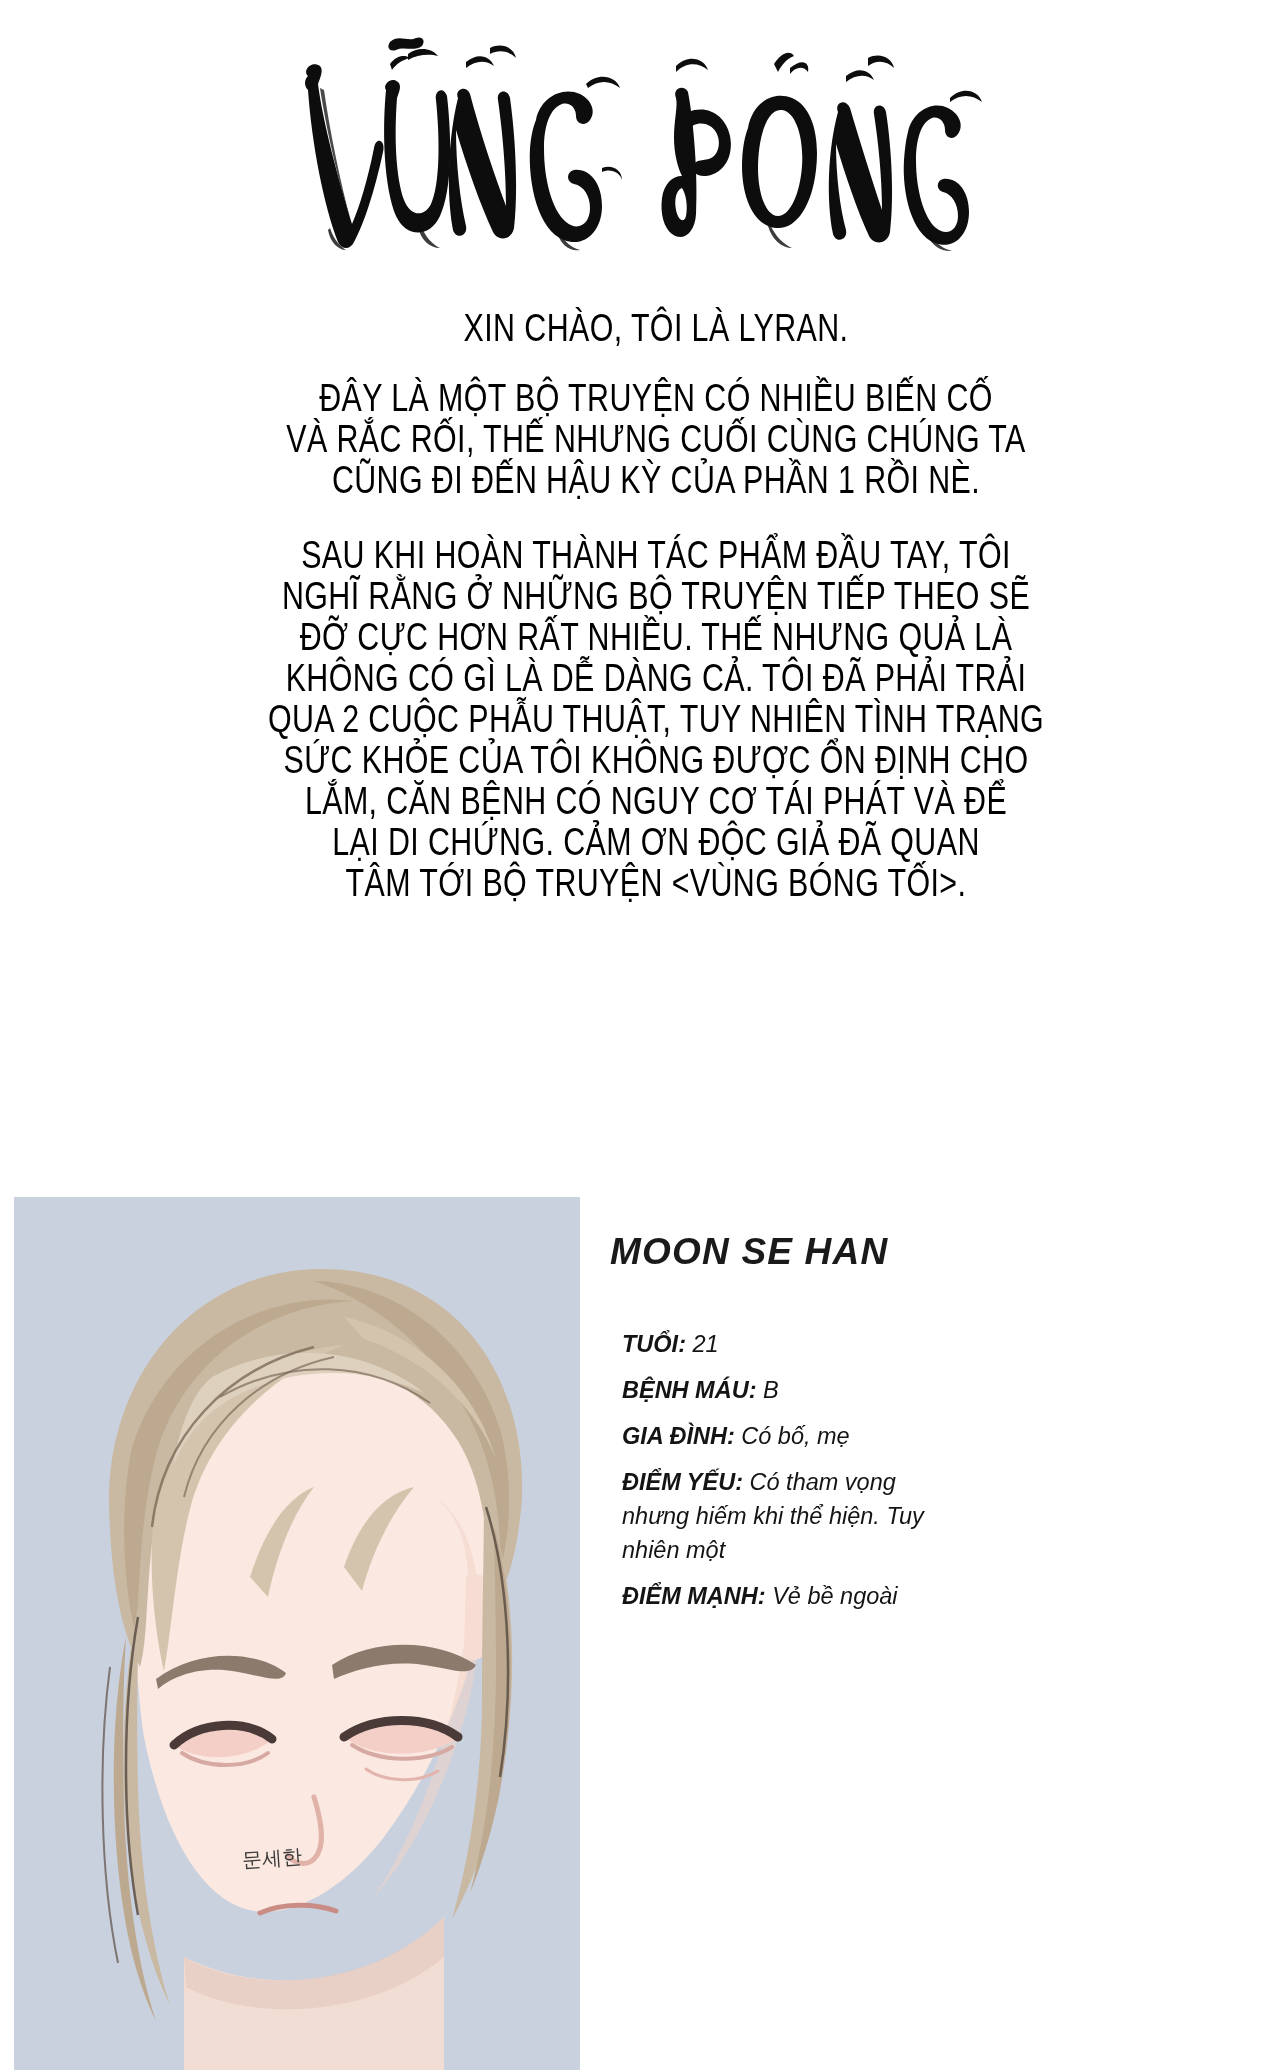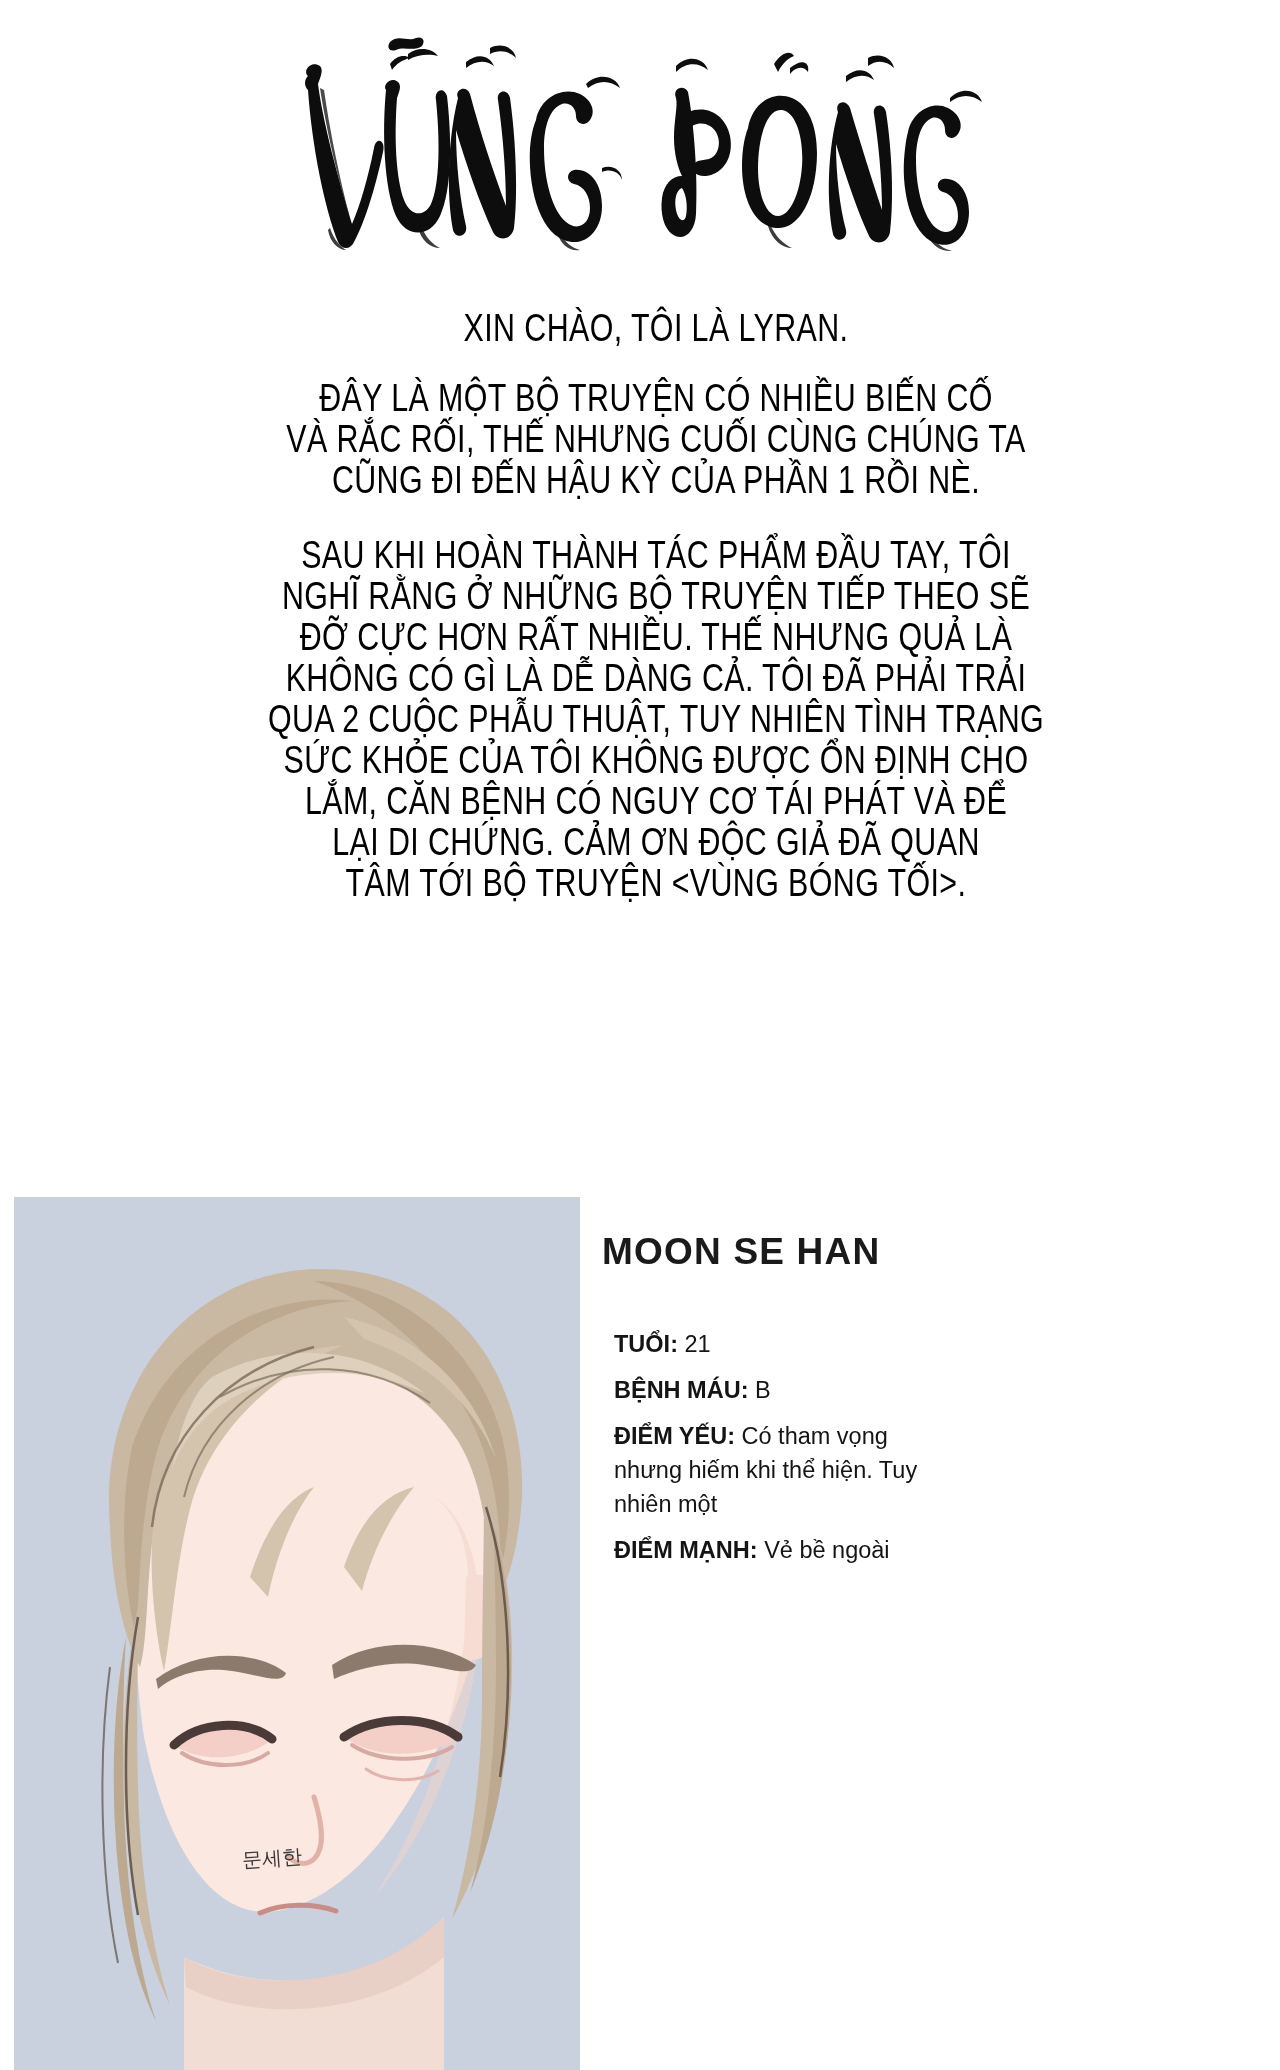--- a/index.html
+++ b/index.html
@@ -86,23 +86,24 @@
     margin-left: 14px;
     margin-top: 10px;
     background: #c9d1de;
     overflow: hidden;
     flex: 0 0 auto;
   }
   #portrait-canvas { display: block; }
 
   #profile-info {
     flex: 1 1 auto;
-    padding-left: 22px;
+    padding-left: 30px;
     padding-top: 44px;
     box-sizing: border-box;
+    font-style: italic;
   }
   #char-name {
     font-family: "Liberation Sans", sans-serif;
     font-size: 37px;
     font-weight: 600;
     letter-spacing: 1.2px;
     color: #1a1a1a;
     margin: 0 0 54px 0;
     white-space: nowrap;
   }
@@ -290,20 +291,24 @@
 
     <p class="stat-row">
       <span class="stat-label">TUỔI:</span>
       <span class="stat-value">21</span>
     </p>
     <p class="stat-row">
       <span class="stat-label">BỆNH MÁU:</span>
       <span class="stat-value">B</span>
     </p>
     <p class="stat-row">
+      <span class="stat-label">GIA ĐÌNH:</span>
+      <span class="stat-value">Có bố, mẹ</span>
+    </p>
+    <p class="stat-row">
       <span class="stat-label">ĐIỂM YẾU:</span>
       <span class="stat-value">Có tham vọng nhưng hiếm khi thể hiện. Tuy nhiên một</span>
     </p>
     <p class="stat-row">
       <span class="stat-label">ĐIỂM MẠNH:</span>
       <span class="stat-value">Vẻ bề ngoài</span>
     </p>
   </div>
 
 </div>

